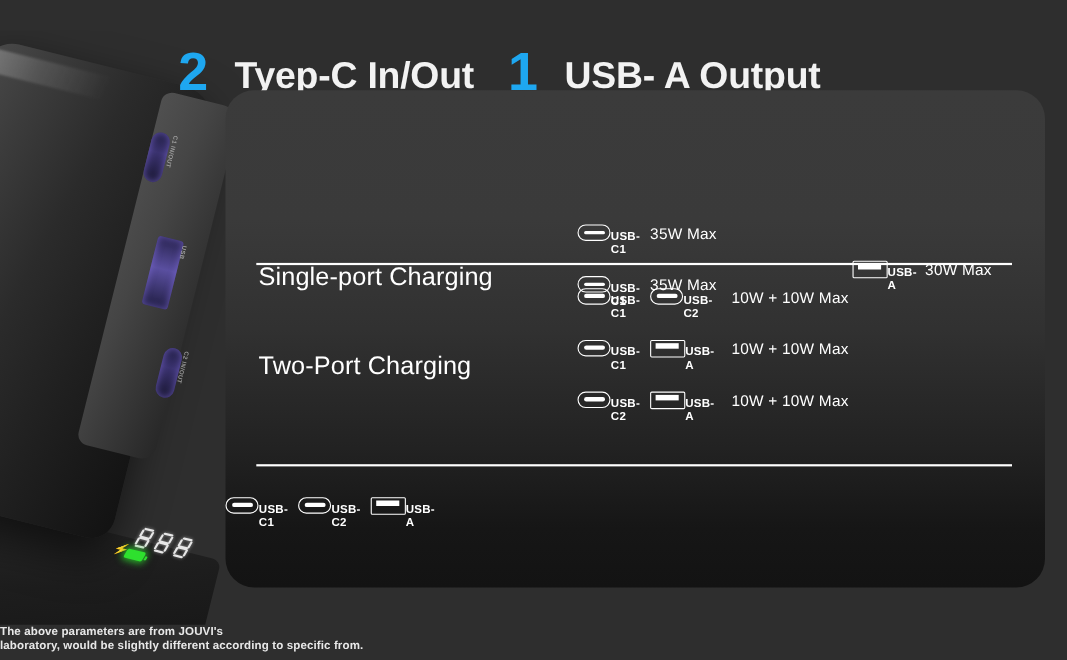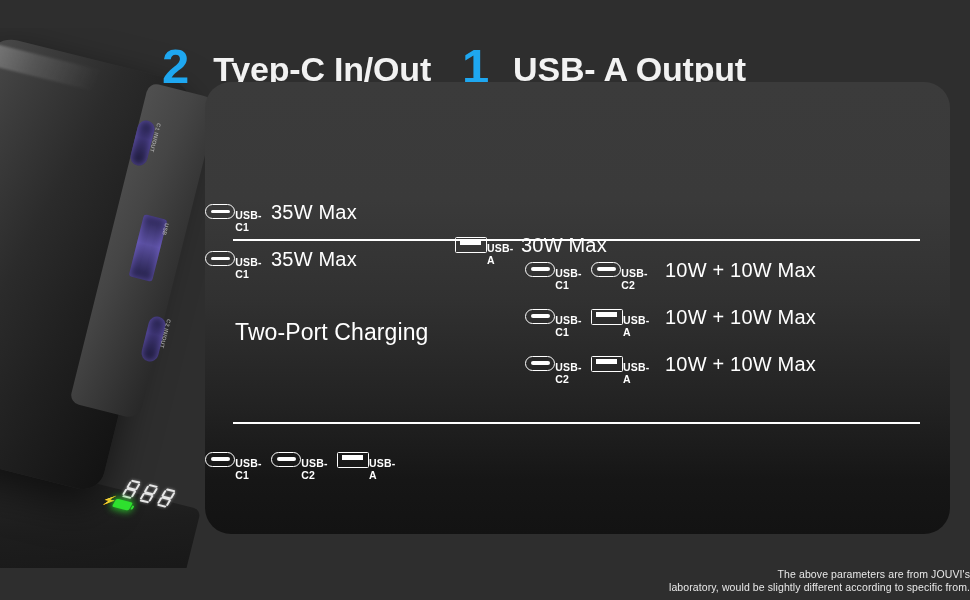--- a/index.html
+++ b/index.html
@@ -130,21 +130,21 @@
   .port-name {
     color: #ffffff;
     font-size: 10.5px;
     font-weight: bold;
     letter-spacing: 0.2px;
     margin-top: 5px;
   }
 
   .watt {
     color: #ffffff;
-    font-size: 20px;
+    font-size: 14px;
     font-weight: 400;
     letter-spacing: 0.2px;
     white-space: nowrap;
     line-height: 17px;
     padding-top: 0px;
   }
   .watt.indent { padding-left: 8px; }
 
   
   #single-c-group { width: 250px; flex: none; }
@@ -159,24 +159,24 @@
     background: #ffffff;
   }
   #divider-1 { top: 157px; }
   #divider-2 { top: 340px; }
 
   
   #footer {
     position: absolute;
     left: 0; top: 568px;
     width: 970px;
-    text-align: right;
+    text-align: left;
     color: #e8e8e8;
     font-size: 10.5px;
-    font-weight: normal;
+    font-weight: bold;
     line-height: 13px;
     letter-spacing: 0.1px;
   }
 
   
   #product {
     position: absolute;
     left: -10px; top: 28px;
     width: 250px;
     height: 540px;
@@ -374,20 +374,21 @@
   <span class="title-txt">Tyep-C In/Out</span>
   <span class="title-gap-big"></span>
   <span class="title-num">1</span>
   <span class="title-gap"></span>
   <span class="title-txt">USB- A Output</span>
 </div>
 
 <div id="spec-panel">
 
   <div class="section" id="section-single">
+    <div class="section-label">Single-port Charging</div>
 
     <div id="single-c-group">
       <div class="combo-row">
         <div class="port-slot">
           <div class="usbc-icon">
               <i></i>
             </div>
           <div class="port-name">USB-C1</div>
         </div>
         <div class="watt">35W Max</div>

